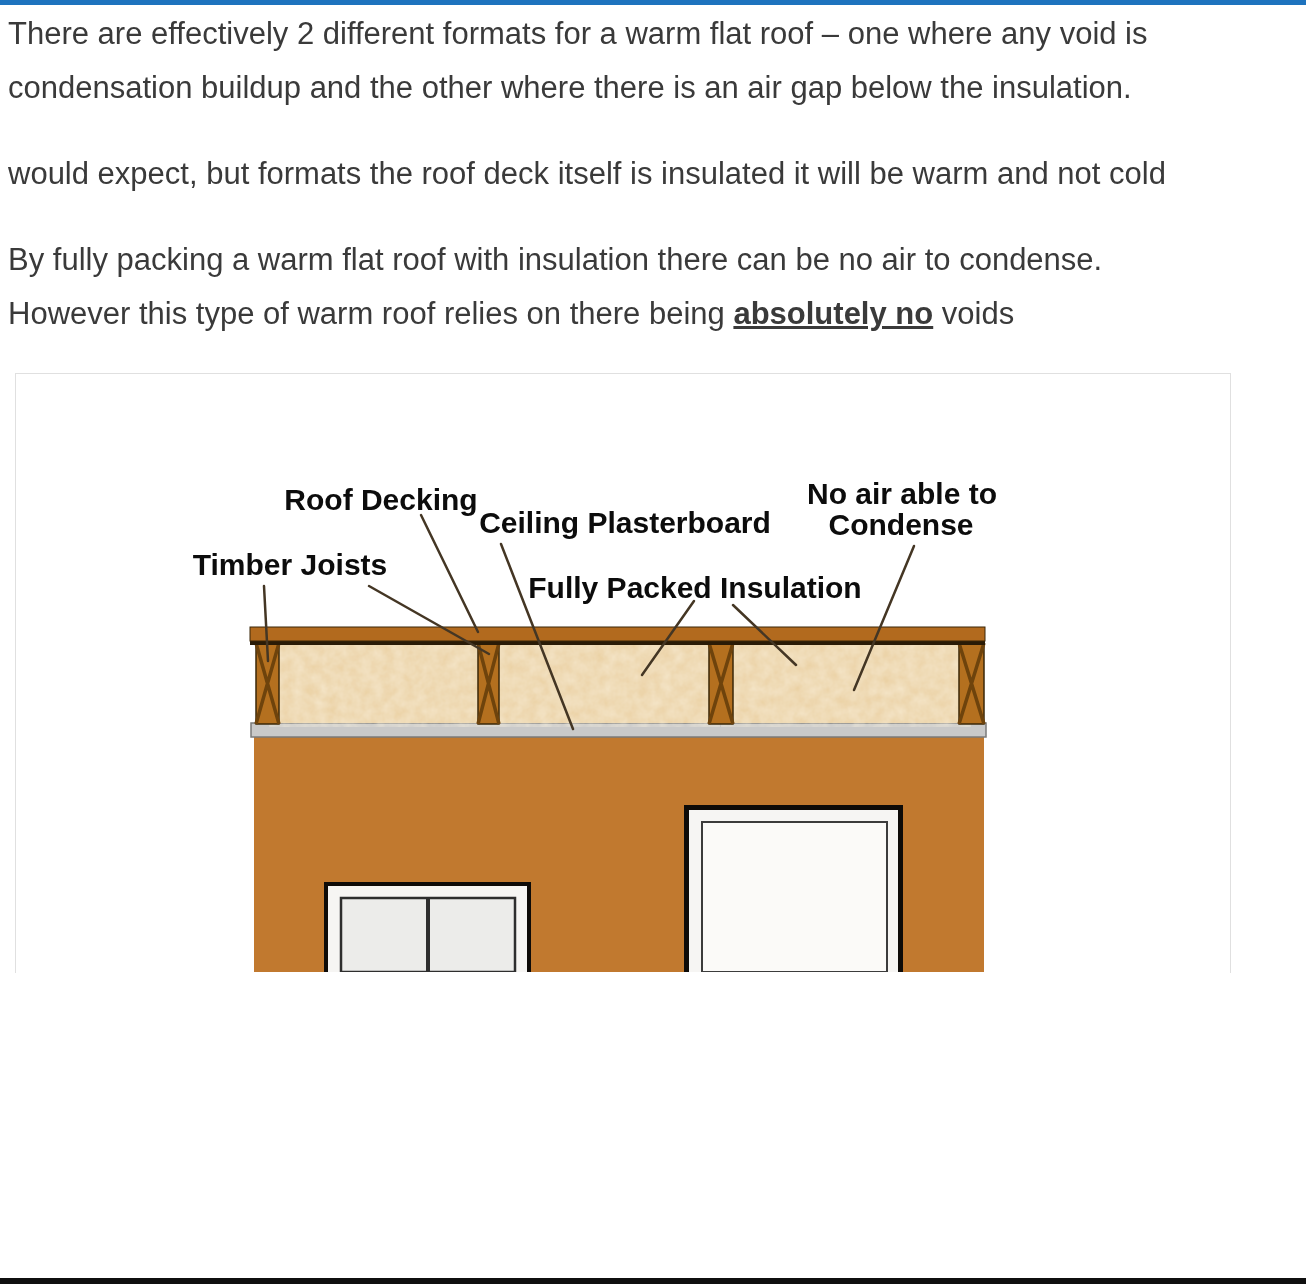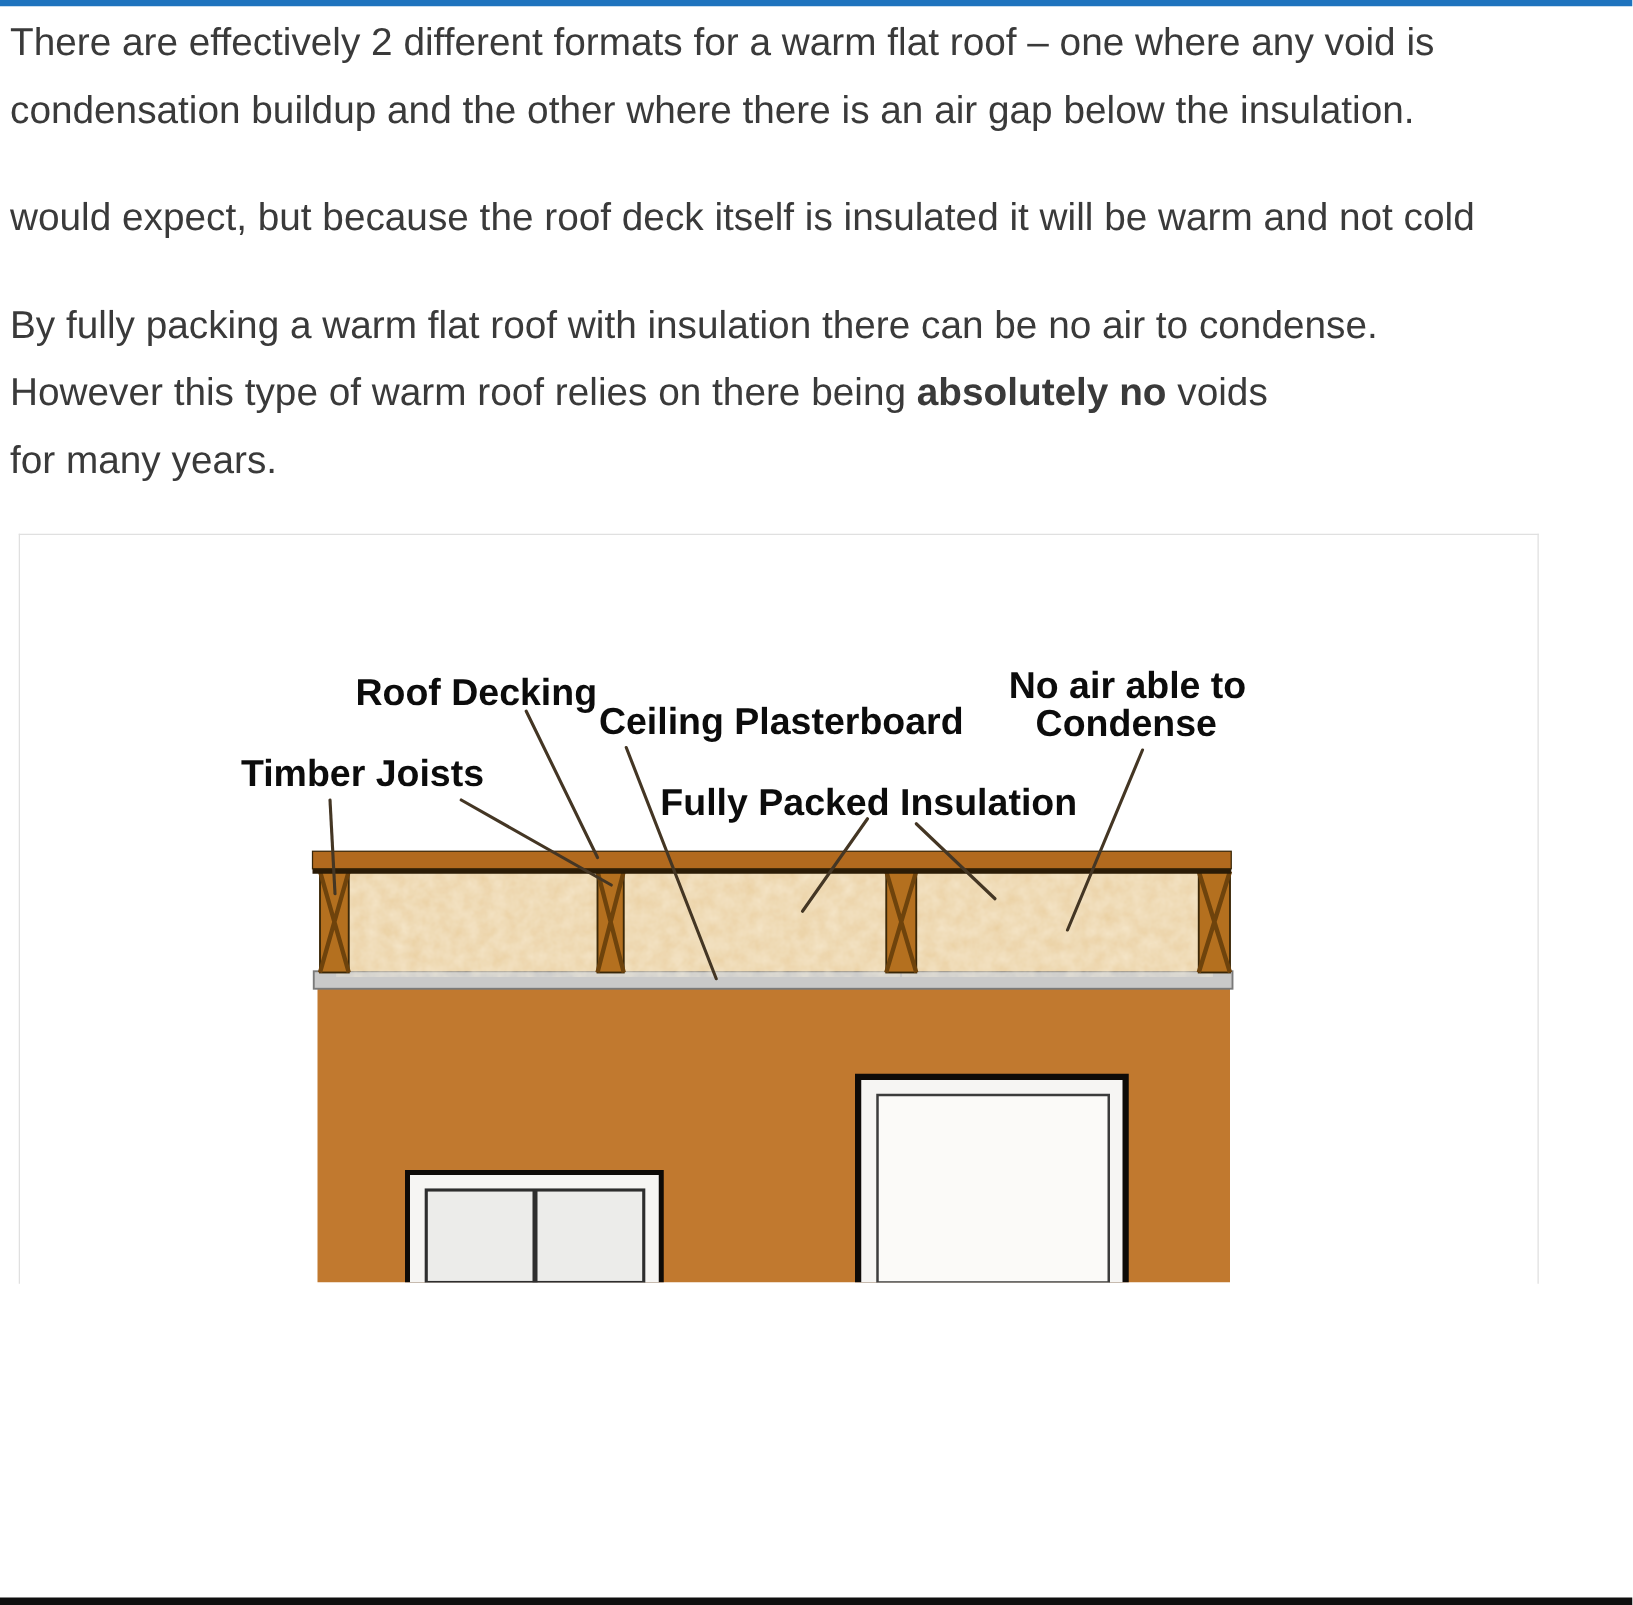--- a/index.html
+++ b/index.html
@@ -14,21 +14,21 @@
     background: #1e73be;
   }
   .article {
     padding: 2px 8px 0 8px;
     font-size: 31px;
     line-height: 54px;
     color: #3a3a3a;
   }
   .article p { margin: 0 0 32px 0; }
   .tline { white-space: nowrap; }
-  .tline strong { font-weight: bold; }
+  .tline strong { font-weight: bold; text-decoration: underline; }
   .figure-box {
     box-sizing: border-box;
     margin: 25px 0 0 15px;
     width: 1216px; height: 600px;
     border: 1px solid #e0e0e0;
     border-bottom: none;
     background: #ffffff;
   }
   .figure-box svg { display: block; }
   .bottom-bar {
@@ -41,26 +41,25 @@
 <body>
 
 <div class="top-bar"></div>
 
 <div class="article">
   <p>
     <span class="tline" style="display:block">There are effectively 2 different formats for a warm flat roof – one where any void is</span>
     <span class="tline" style="display:block">condensation buildup and the other where there is an air gap below the insulation.</span>
   </p>
   <p>
-    <span class="tline" style="display:block">would expect, but because the roof deck itself is insulated it will be warm and not cold</span>
+    <span class="tline" style="display:block">would expect, but formats the roof deck itself is insulated it will be warm and not cold</span>
   </p>
   <p>
     <span class="tline" style="display:block">By fully packing a warm flat roof with insulation there can be no air to condense.</span>
     <span class="tline" style="display:block"><span>However this type of warm roof relies on there being </span><strong>absolutely no</strong><span> voids</span></span>
-    <span class="tline" style="display:block">for many years.</span>
   </p>
 </div>
 
 <div class="figure-box">
   <svg width="1214" height="598" viewBox="0 0 1214 598">
     <defs>
       <filter id="grain" x="-5%" y="-5%" width="110%" height="110%">
         <feTurbulence type="fractalNoise" baseFrequency="0.09" numOctaves="3" seed="7" result="n"></feTurbulence>
         <feColorMatrix in="n" type="matrix" values="0 0 0 0 0.98  0 0 0 0 0.91  0 0 0 0 0.75  0 0 0 0.55 0" result="tint"></feColorMatrix>
         <feComposite in="tint" in2="SourceGraphic" operator="over"></feComposite>

